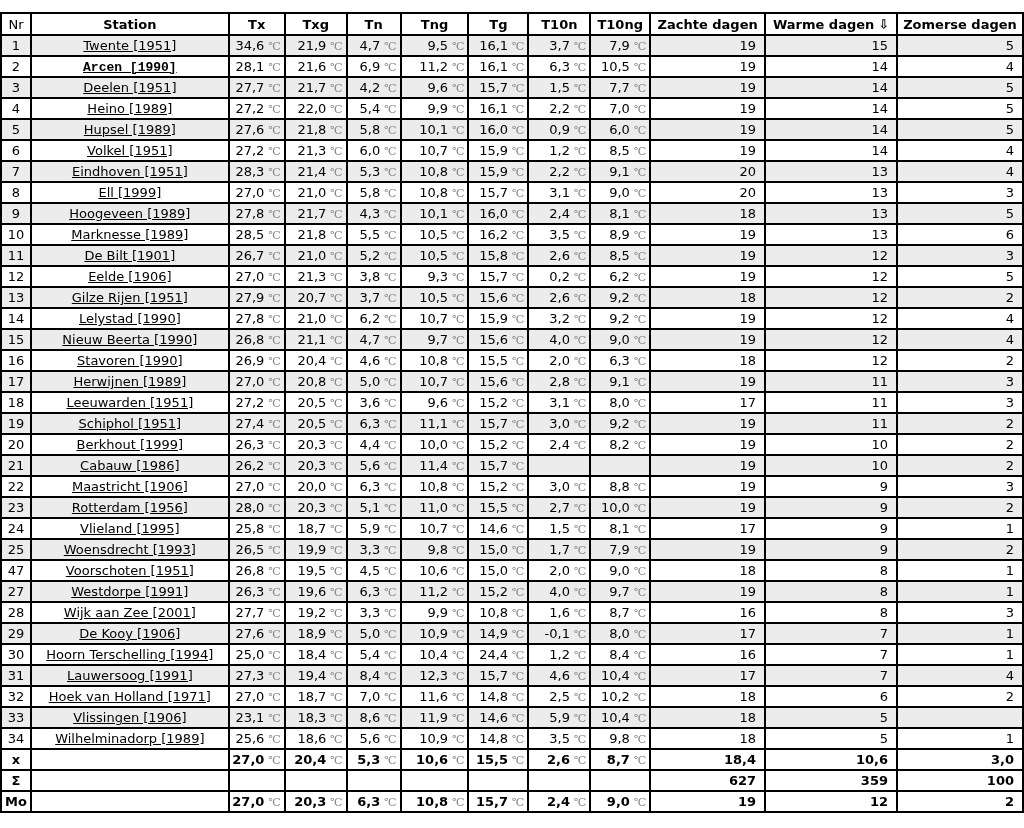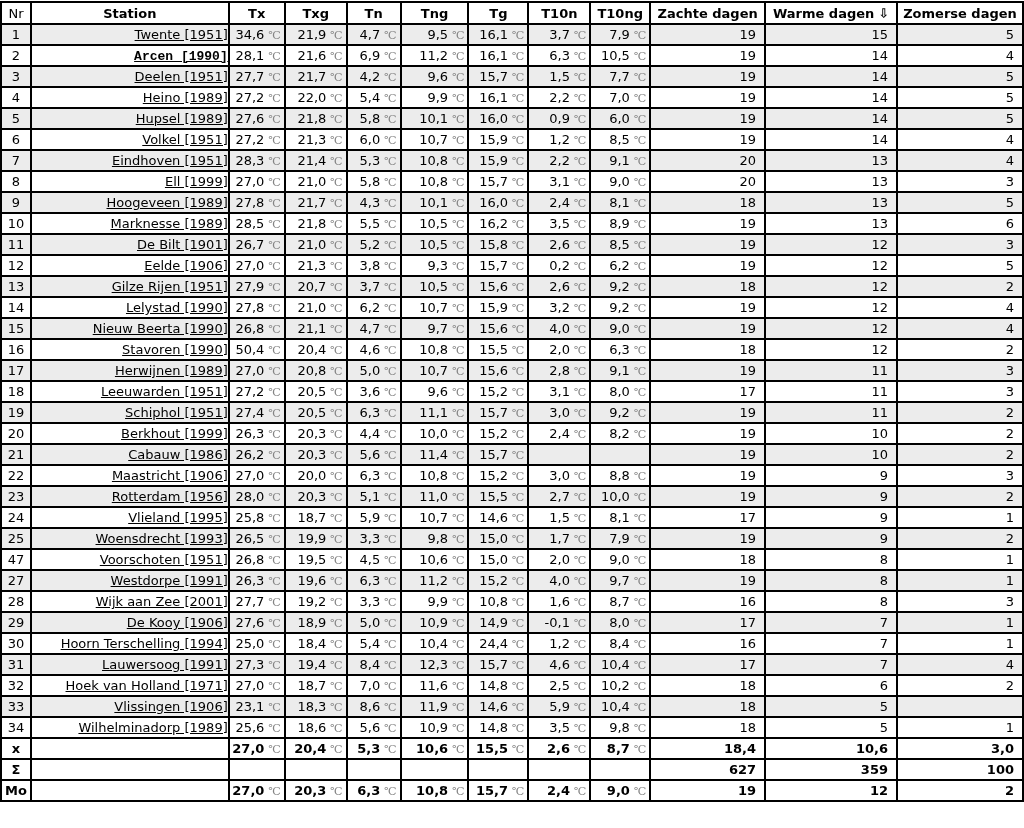--- a/index.html
+++ b/index.html
@@ -1,26 +1,26 @@
 <!DOCTYPE html>
 <html><head>
 <meta charset="utf-8">
 <style>
   html,body{margin:0;padding:0;background:#fff;color:#000;
     font-family:"DejaVu Sans","Liberation Sans",sans-serif;}
   .page{width:1024px;}
   .title{text-align:center;font-size:16px;line-height:18px;padding:0;margin:0;}
-  table{border-collapse:collapse;table-layout:fixed;margin:1px auto;border:2px solid #000;}
+  table{border-collapse:collapse;table-layout:fixed;margin:12px auto;border:2px solid #000;}
   th,td{border:2px solid #000;height:19px;font-size:13px;padding:0 0;
     overflow:hidden;white-space:nowrap;vertical-align:middle;}
   th{font-weight:bold;text-align:center;background:#fff;height:20px;}
   th.hdr-nr{font-weight:normal;}
   tr.alt td{background:#ececec;}
   td.nr{text-align:center;}
-  td.station{text-align:right;}
+  td.station{text-align:center;}
   .station-link{text-decoration:underline;cursor:pointer;}
   .station-link.bold{font-weight:bold;font-family:Liberation Mono, monospace;}
   td.temp{text-align:right;padding-right:3px;}
   td.days{text-align:right;padding-right:8px;}
   .unit{color:#848484;font-family:"DejaVu Serif","Liberation Serif",serif;
     font-size:11px;font-weight:normal;margin-left:4px;}
   tr.summary td{font-weight:bold;background:#fff;}
   .sort-icon{font-weight:bold;margin-left:4px;}
 </style>
 </head>
@@ -265,21 +265,21 @@
           <td class="temp"><span>15,6</span><span class="unit">℃</span></td>
           <td class="temp"><span>4,0</span><span class="unit">℃</span></td>
           <td class="temp"><span>9,0</span><span class="unit">℃</span></td>
           <td class="days">19</td>
           <td class="days">12</td>
           <td class="days">4</td>
         </tr>
         <tr>
           <td class="nr">16</td>
           <td class="station"><span class="station-link">Stavoren [1990]</span></td>
-          <td class="temp"><span>50,4</span><span class="unit">℃</span></td>
+          <td class="temp"><span>26,9</span><span class="unit">℃</span></td>
           <td class="temp"><span>20,4</span><span class="unit">℃</span></td>
           <td class="temp"><span>4,6</span><span class="unit">℃</span></td>
           <td class="temp"><span>10,8</span><span class="unit">℃</span></td>
           <td class="temp"><span>15,5</span><span class="unit">℃</span></td>
           <td class="temp"><span>2,0</span><span class="unit">℃</span></td>
           <td class="temp"><span>6,3</span><span class="unit">℃</span></td>
           <td class="days">18</td>
           <td class="days">12</td>
           <td class="days">2</td>
         </tr>

